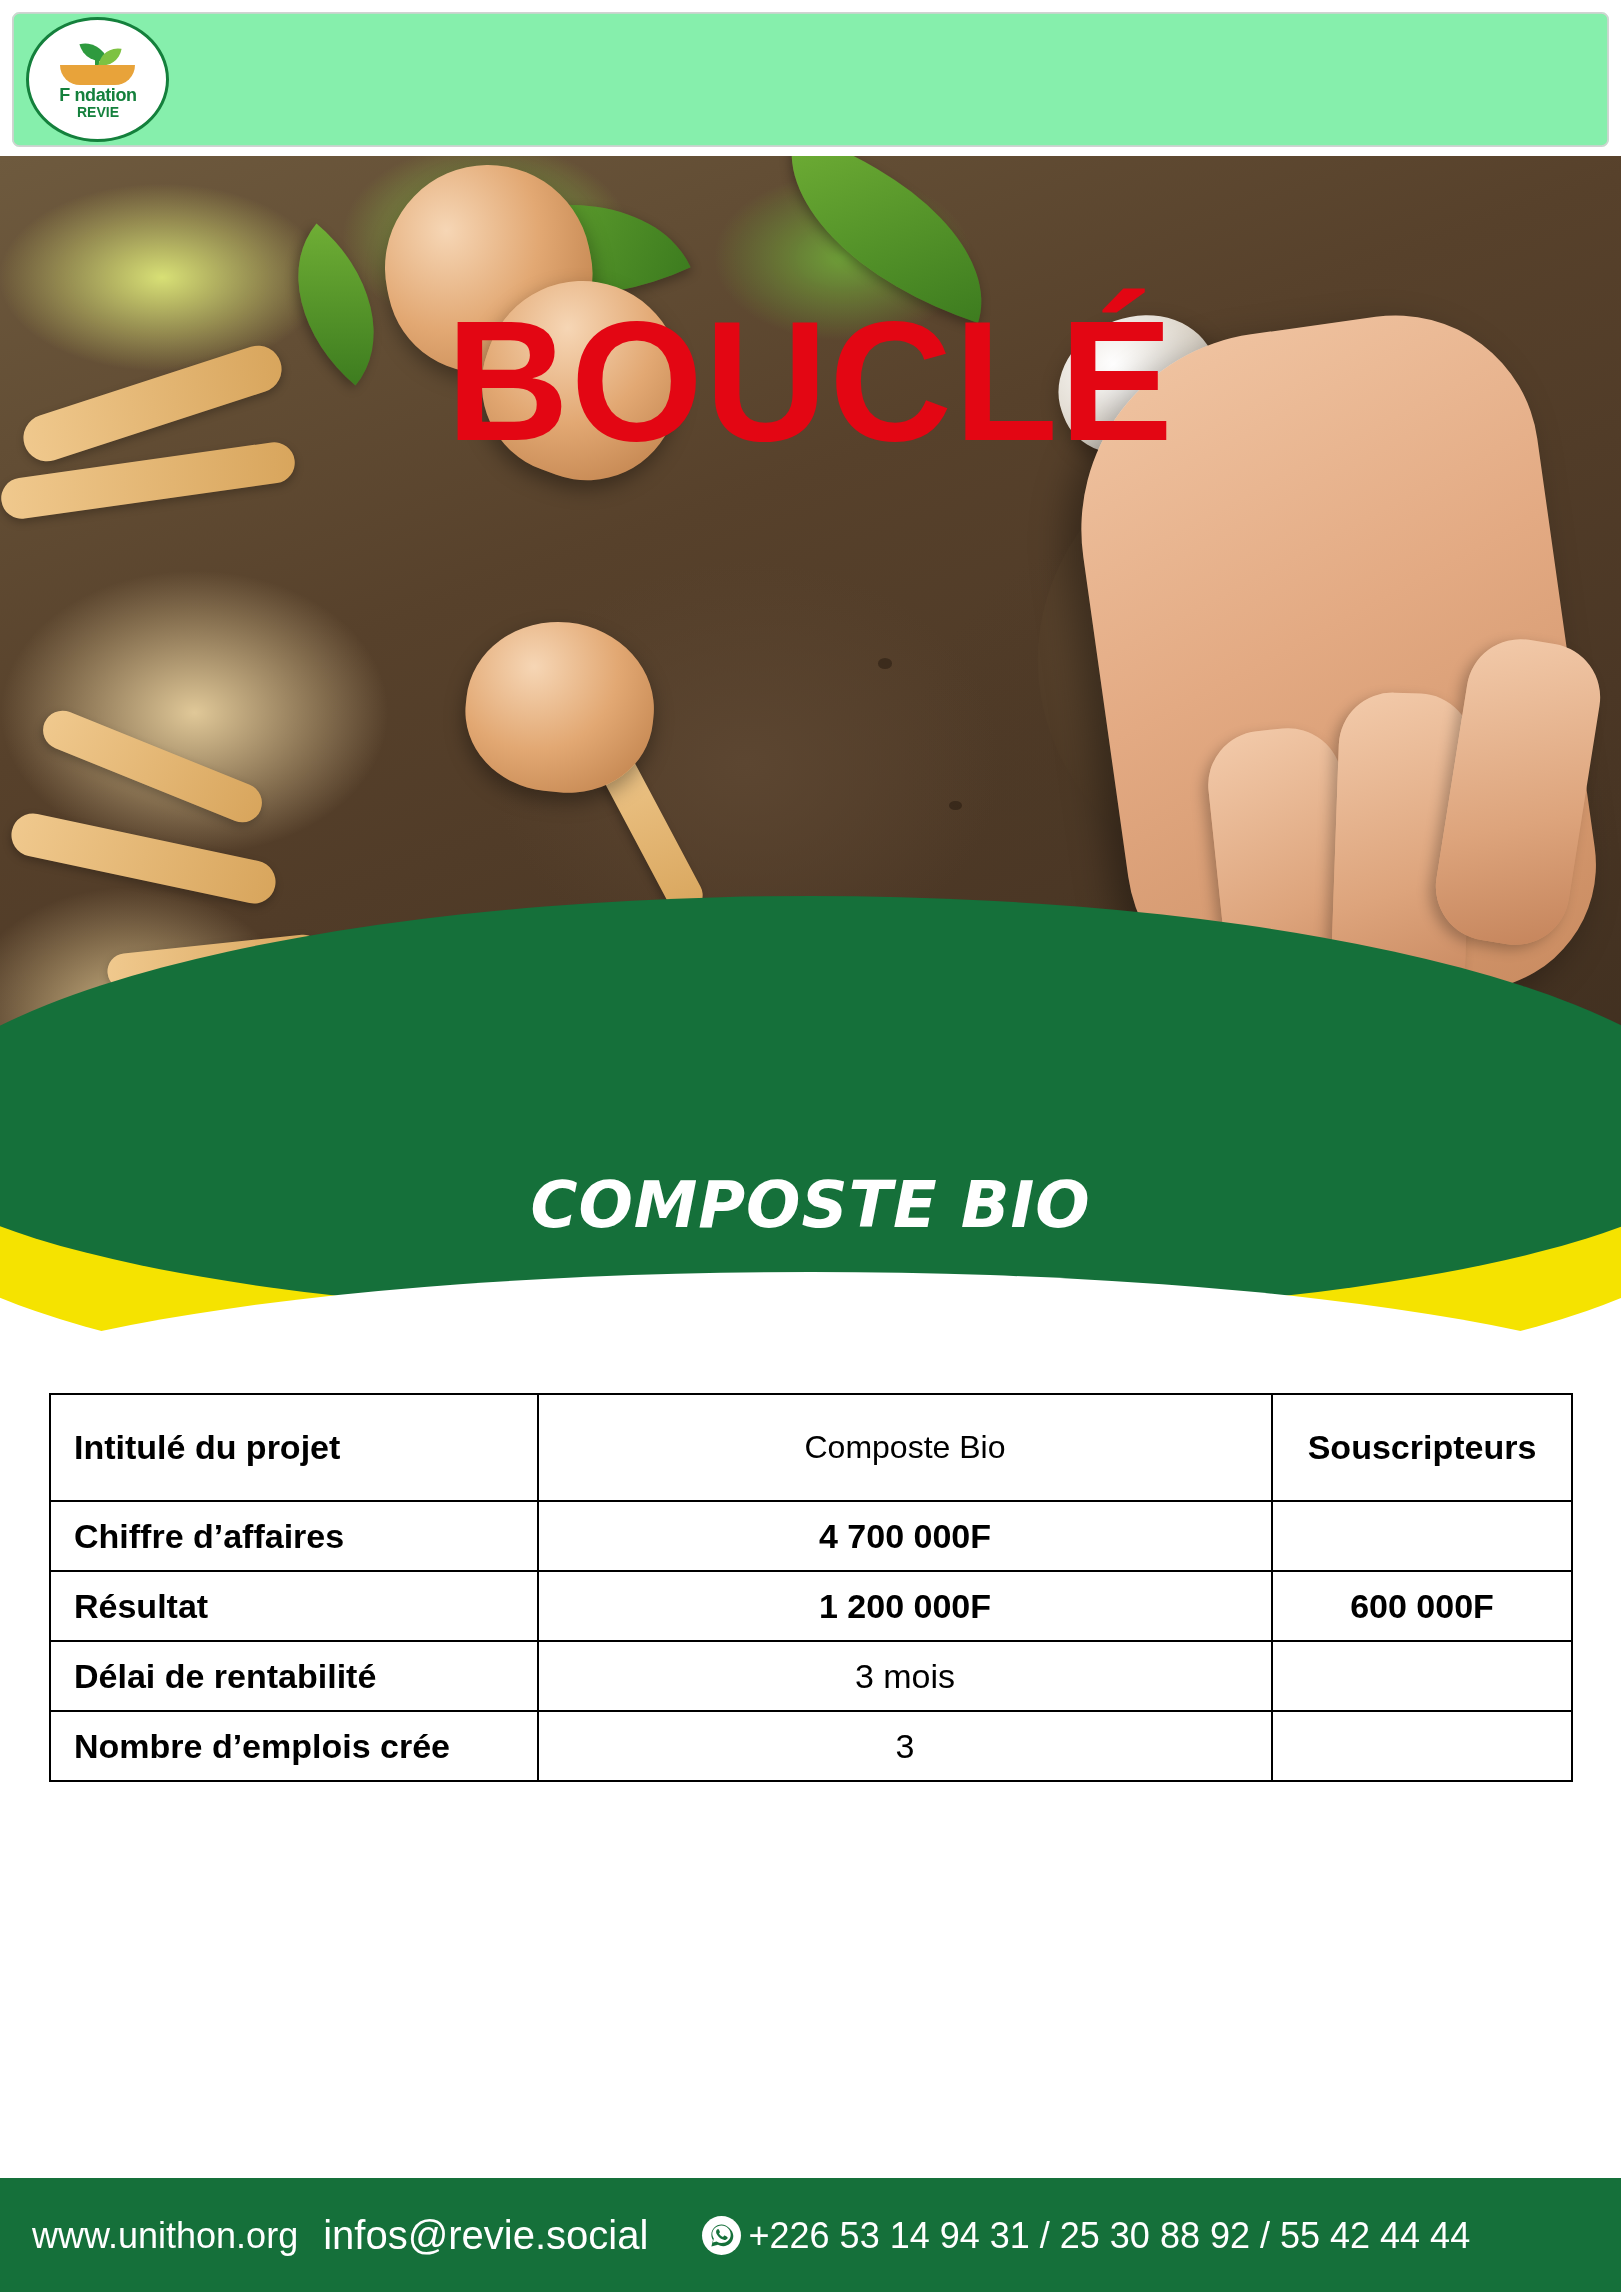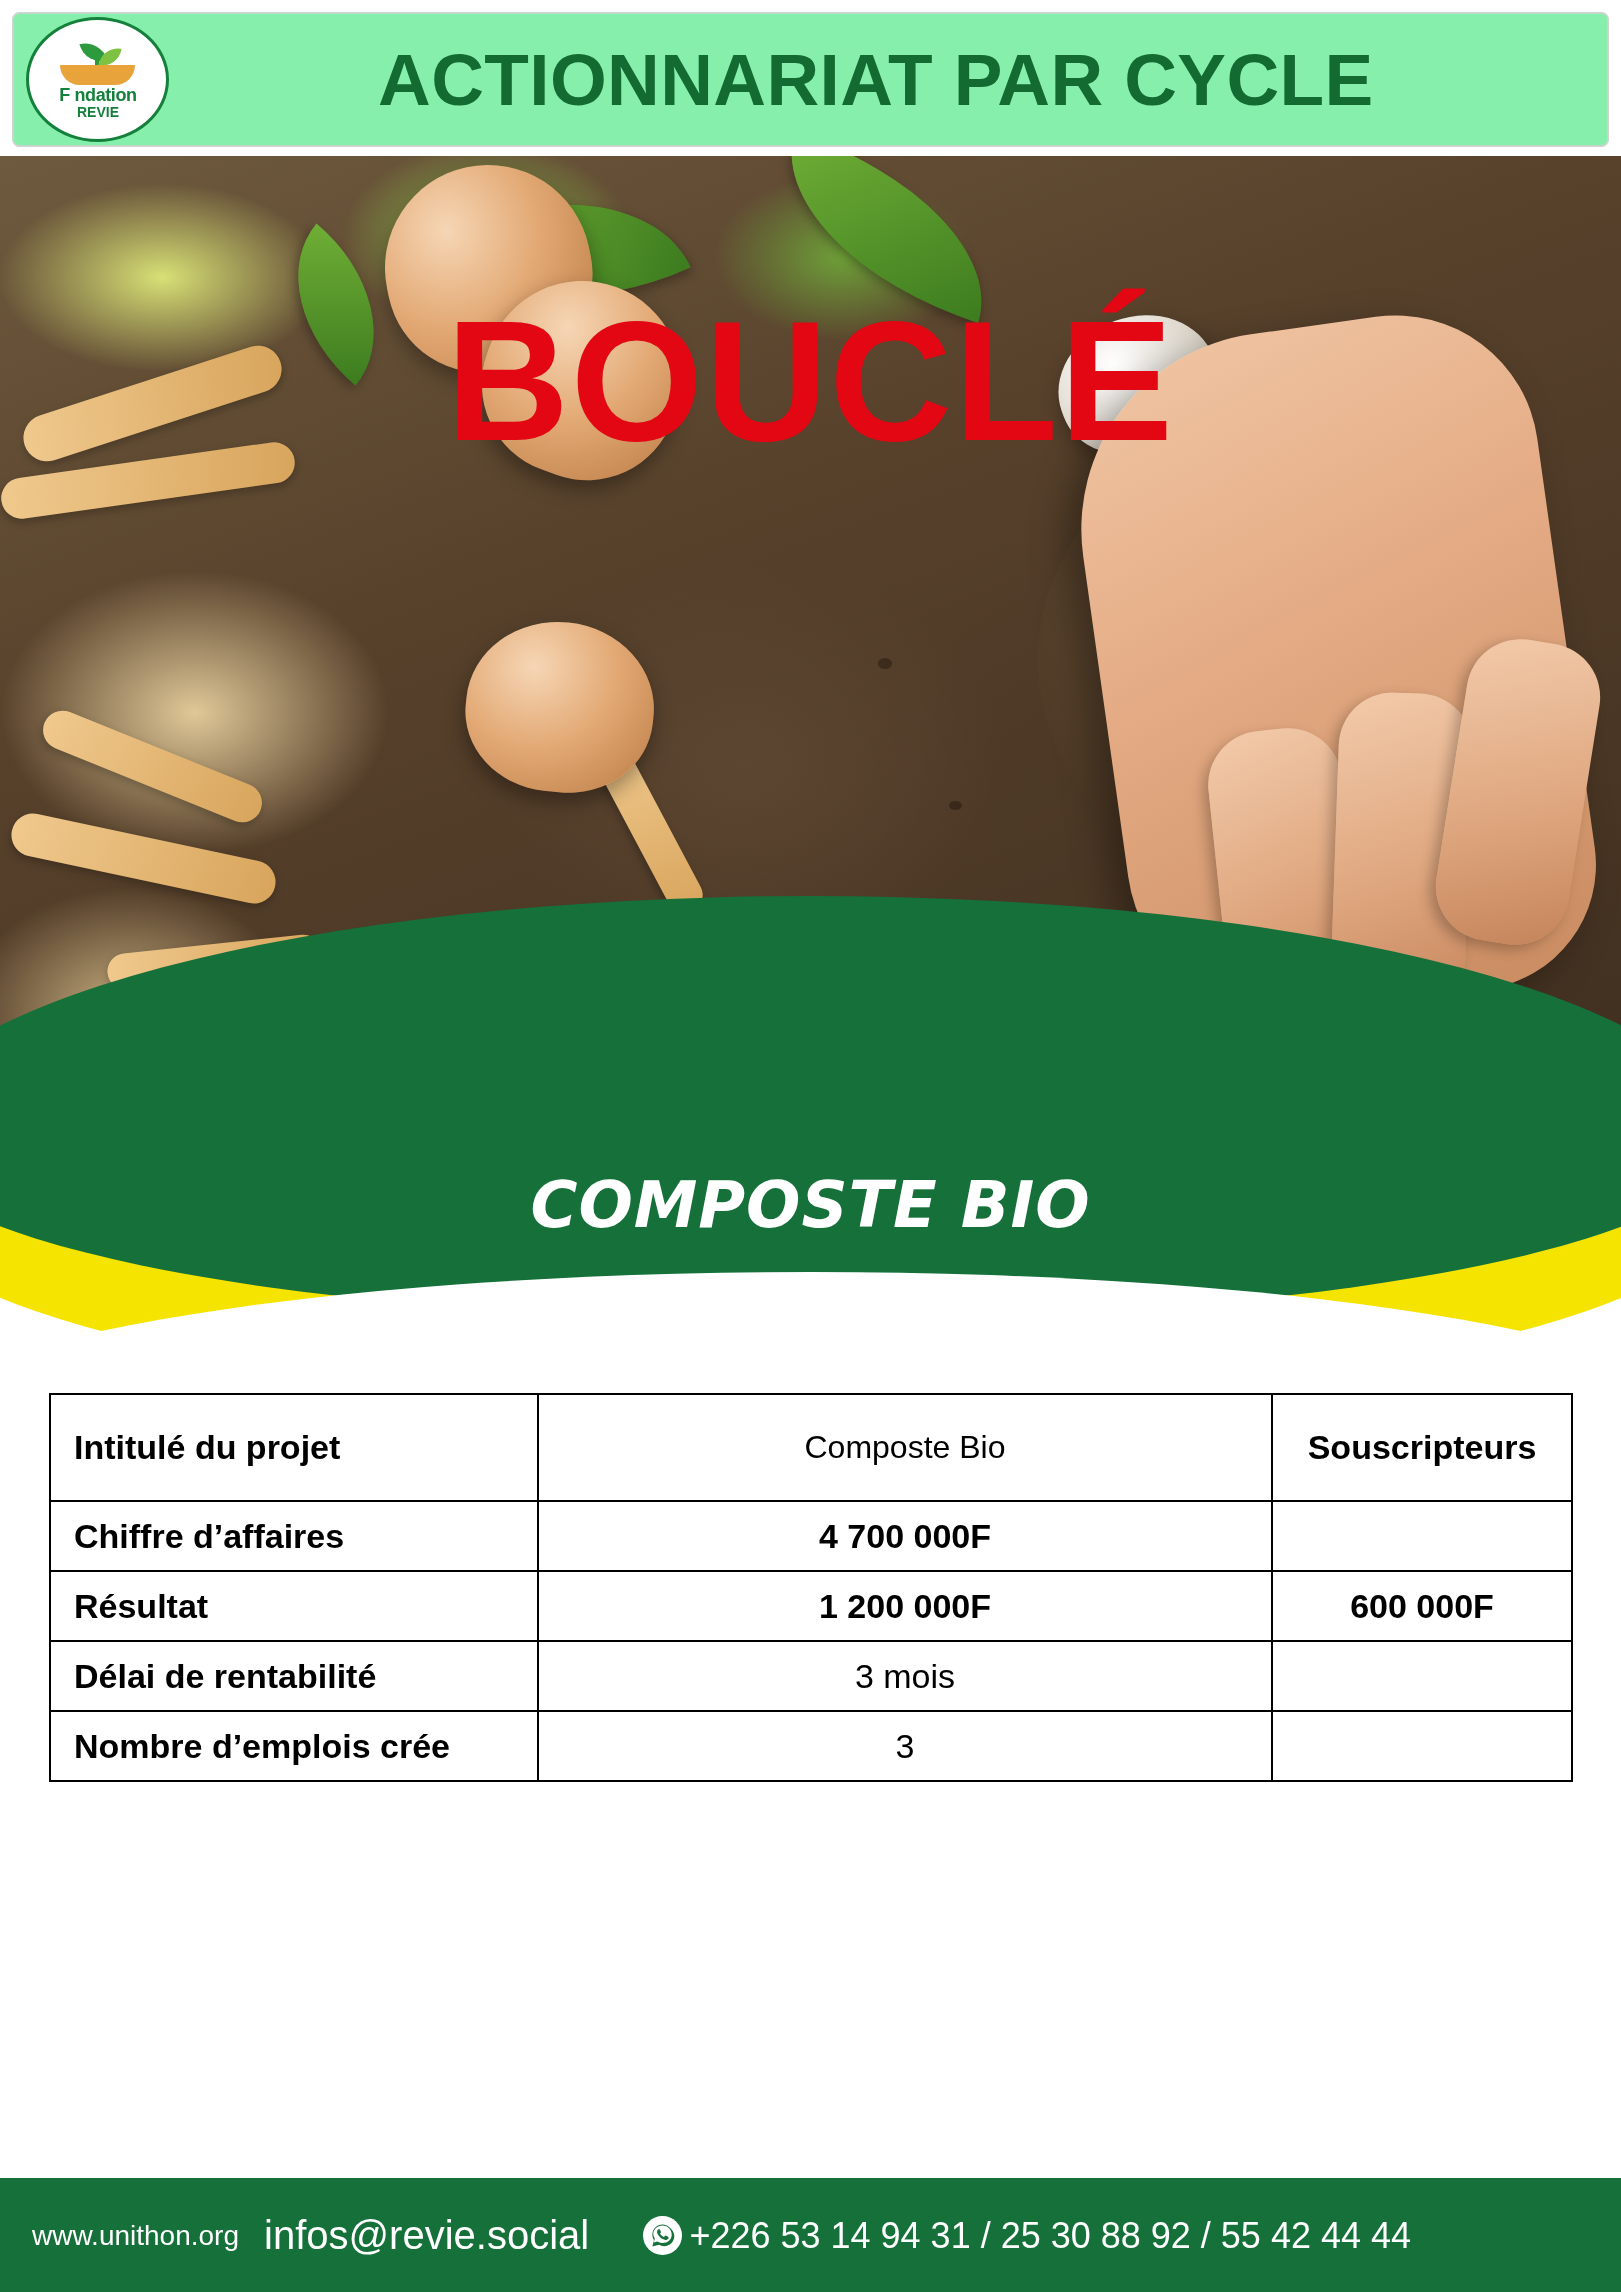--- a/index.html
+++ b/index.html
@@ -302,21 +302,21 @@
     bottom: 0;
     width: 1621px;
     height: 115px;
     background: #15703a;
     display: flex;
     align-items: center;
     z-index: 12;
   }
   .footer .web {
     color: #ffffff;
-    font-size: 28px;
+    font-size: 36px;
     margin-left: 32px;
     white-space: nowrap;
   }
   .footer .mail {
     color: #ffffff;
     font-size: 40px;
     margin-left: 25px;
     white-space: nowrap;
   }
   .footer .wa {
@@ -347,21 +347,20 @@
     <div class="logo">
       <div class="leafmark">
         <div class="stem"></div>
         <div class="leaf1"></div>
         <div class="leaf2"></div>
         <div class="hand"></div>
       </div>
       <div class="brand1">F ndation</div>
       <div class="brand2">REVIE</div>
     </div>
-    <div class="header-title">ACTIONNARIAT PAR CYCLE</div>
   </div>
 
   <div class="hero">
     <div class="compost"></div>
 
     <div class="peel" style="left:18px;  top:224px;  width:269px; height:47px; transform:rotate(-18deg);"></div>
     <div class="peel" style="left:0px;   top:304px;  width:296px; height:41px; transform:rotate(-8deg);"></div>
     <div class="peel" style="left:36px;  top:591px;  width:233px; height:39px; transform:rotate(22deg);"></div>
     <div class="peel" style="left:9px;  top:681px;  width:269px; height:43px; transform:rotate(12deg);"></div>
     <div class="peel" style="left:107px; top:788px;  width:215px; height:36px; transform:rotate(-6deg);"></div>

